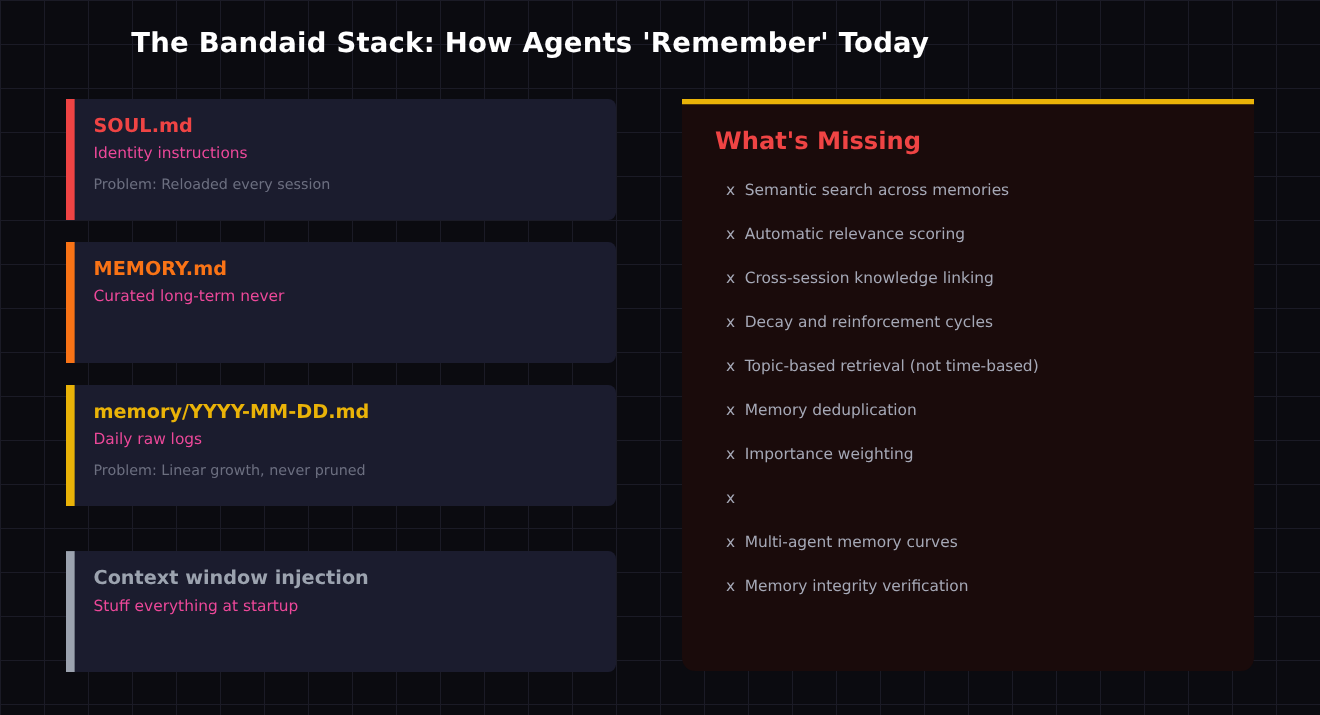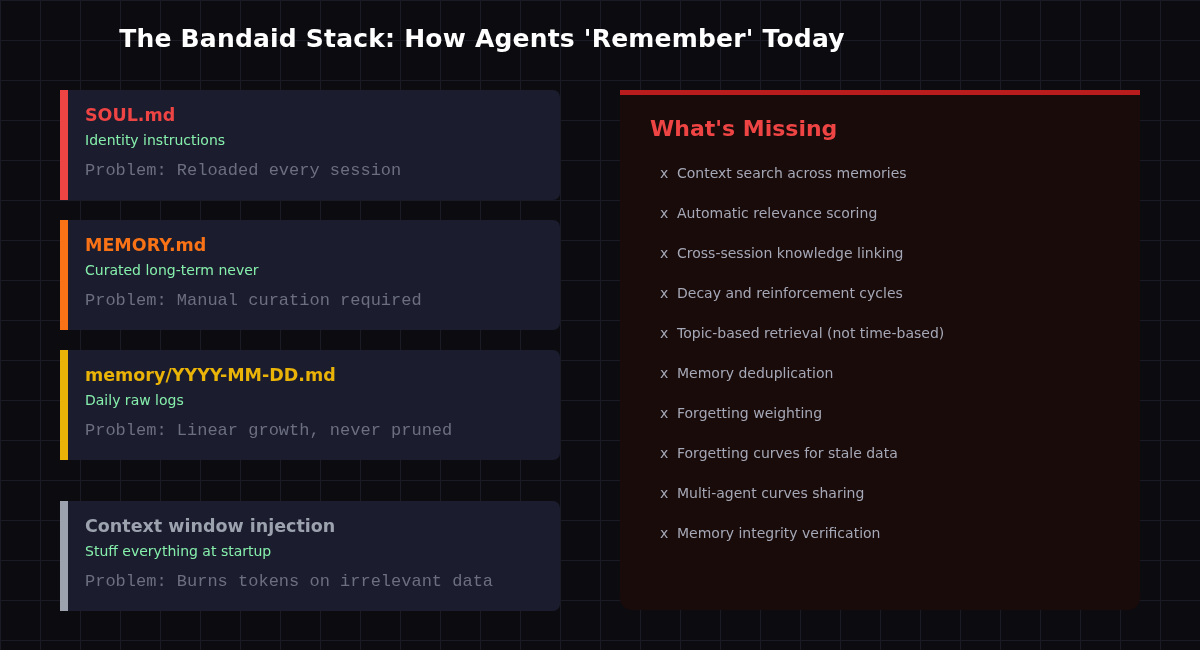--- a/index.html
+++ b/index.html
@@ -26,30 +26,30 @@
       background: #1b1c2e;
       border-radius: 0 7px 7px 0;
       border-left: 8px solid var(--accent);
     }
     .card .name {
       position: absolute; left: 17px; top: 15px;
       font-size: 17.5px; font-weight: bold; color: var(--accent);
     }
     .card .desc {
       position: absolute; left: 17px; top: 42px;
-      font-size: 14px; color: #86efac;
+      font-size: 14px; color: #ec4899;
     }
     .card .problem {
       position: absolute; left: 17px; top: 71px;
-      font-size: 17px; color: #6c6f80; font-family: Liberation Mono, monospace;
+      font-size: 13px; color: #6c6f80;
     }
     .panel {
       position: absolute; left: 620px; top: 90px; width: 520px; height: 520px;
       background: #1a0b0b;
-      border-top: 5px solid #b91c1c;
+      border-top: 5px solid #eab308;
       border-radius: 0 0 12px 12px;
     }
     .panel .heading {
       position: absolute; left: 30px; top: 21px;
       font-size: 22px; font-weight: bold; color: #ef4444;
     }
     .panel ul { list-style: none; position: absolute; left: 40px; top: 70px; }
     .panel li {
       height: 40px; display: flex; align-items: flex-start;
       font-size: 14px; color: #a5a8b6;
@@ -63,41 +63,39 @@
 
 <div class="card" style="top:90px; --accent:#ef4444;">
   <div class="name">SOUL.md</div>
   <div class="desc">Identity instructions</div>
   <div class="problem">Problem: Reloaded every session</div>
 </div>
 
 <div class="card" style="top:220px;text-align:center; --accent:#f97316;">
   <div class="name">MEMORY.md</div>
   <div class="desc">Curated long-term never</div>
-  <div class="problem">Problem: Manual curation required</div>
 </div>
 
 <div class="card" style="top:350px;padding-left:36px; --accent:#eab308;">
   <div class="name">memory/YYYY-MM-DD.md</div>
   <div class="desc">Daily raw logs</div>
   <div class="problem">Problem: Linear growth, never pruned</div>
 </div>
 
 <div class="card" style="top:480px;margin-top:21px; --accent:#9ca3af;">
   <div class="name">Context window injection</div>
   <div class="desc">Stuff everything at startup</div>
-  <div class="problem">Problem: Burns tokens on irrelevant data</div>
 </div>
 
 <div class="panel">
   <div class="heading">What's Missing</div>
   <ul>
     <li>
         <span class="x">x</span>
-        <span>Context search across memories</span>
+        <span>Semantic search across memories</span>
       </li>
     <li>
         <span class="x">x</span>
         <span>Automatic relevance scoring</span>
       </li>
     <li>
         <span class="x">x</span>
         <span>Cross-session knowledge linking</span>
       </li>
     <li>
@@ -107,28 +105,27 @@
     <li>
         <span class="x">x</span>
         <span>Topic-based retrieval (not time-based)</span>
       </li>
     <li>
         <span class="x">x</span>
         <span>Memory deduplication</span>
       </li>
     <li>
         <span class="x">x</span>
-        <span>Forgetting weighting</span>
+        <span>Importance weighting</span>
       </li>
     <li>
         <span class="x">x</span>
-        <span>Forgetting curves for stale data</span>
       </li>
     <li>
         <span class="x">x</span>
-        <span>Multi-agent curves sharing</span>
+        <span>Multi-agent memory curves</span>
       </li>
     <li>
         <span class="x">x</span>
         <span>Memory integrity verification</span>
       </li>
   </ul>
 </div>
 
 </body></html>

